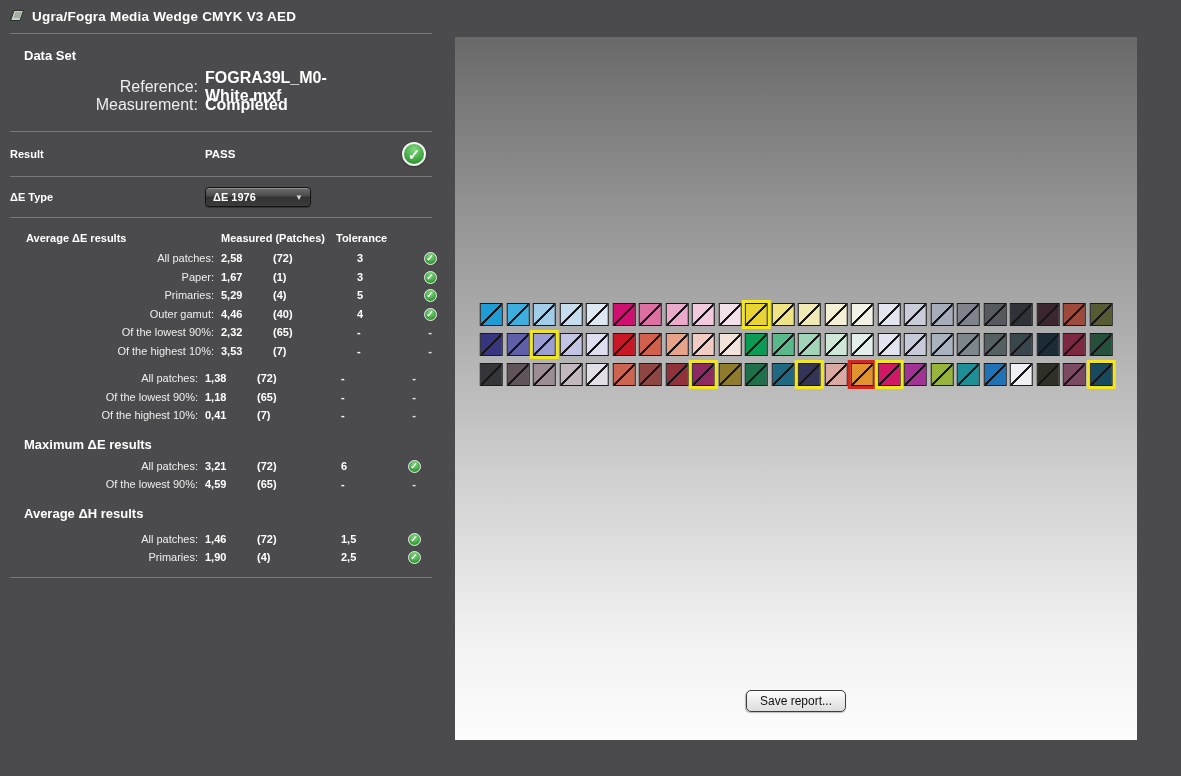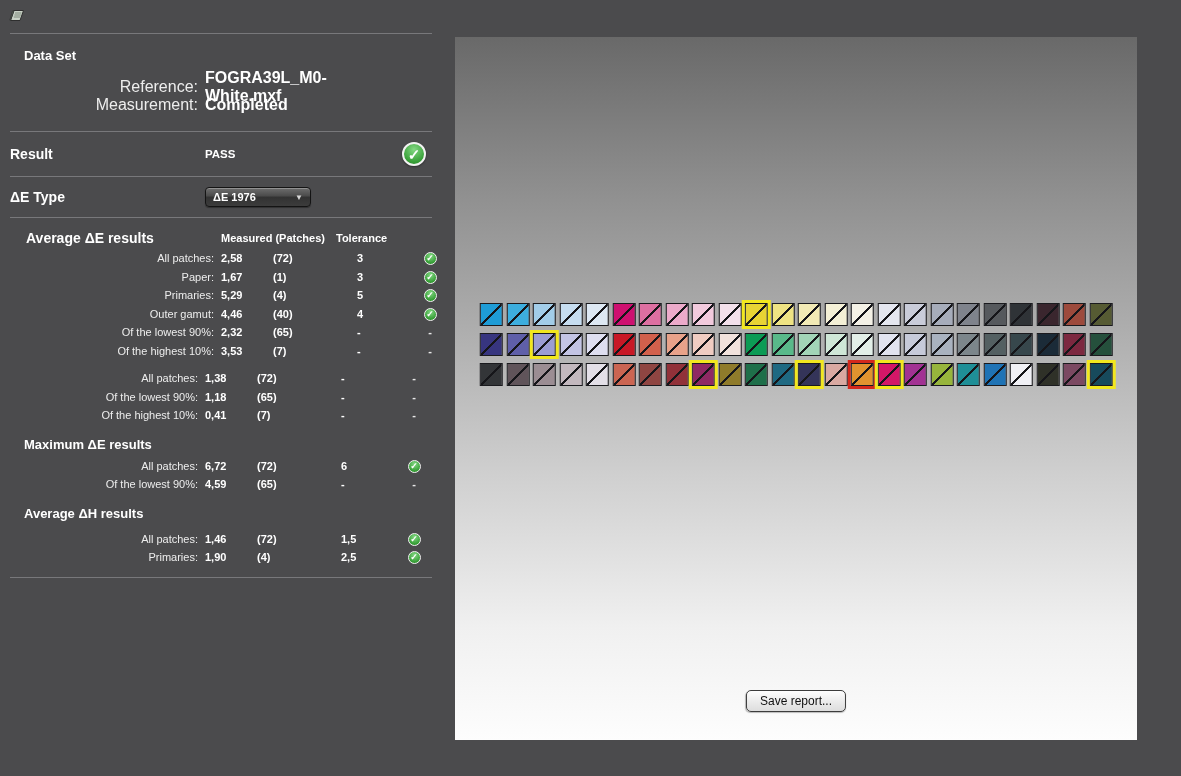--- a/index.html
+++ b/index.html
@@ -20,21 +20,21 @@
 
   .rgrid { display:grid; grid-template-columns:198px 52px 66px 76px 44px; align-items:center; }
   .rrow  { height:18.5px; font-size:11px; }
   .lblrow{ height:24px; }
   .lbl   { text-align:right; padding-right:0; color:#EDEDED; }
   .val   { padding-left:7px; font-weight:bold; }
   .tolv  { padding-left:25px; font-weight:bold; }
   .tolh  { padding-left:4px; font-weight:bold; }
   .stat  { text-align:center; font-weight:bold; color:#E8E8E8; }
   .hdr   { font-weight:bold; font-size:11px; }
-  .heading-cell { text-align:left; padding-left:10px; font-weight:bold; font-size:14px; }
+  .heading-cell { text-align:left; padding-left:10px; font-weight:bold; font-size:11px; }
   .span23 { grid-column:2/4; padding-left:7px; }
 
   .check { display:inline-block; width:13px; height:13px; border-radius:50%;
     background:radial-gradient(circle at 50% 28%, #83D883 0%, #379F37 70%, #2B842B 100%);
     border:1px solid #F2F2F2; color:#FFF; font-size:9px; line-height:11px; text-align:center;
     font-weight:bold; vertical-align:middle; }
   .check.lg { width:24px; height:24px; font-size:15px; line-height:21px; border-width:2px;
     box-shadow:0 1px 2px rgba(0,0,0,.4); }
 
   .dropdown { width:106px; height:20px; border-radius:4px; border:1px solid #141414;
@@ -71,20 +71,21 @@
   <div class="titlebar">
     <span>
       <svg width="16" height="14" viewBox="0 0 16 14">
         <path d="M1.5 12.5 L11 12.5 L14.5 2.5 L5 2.5 Z" fill="#C9D2C6" stroke="#2E2E2E" stroke-width="1"></path>
         <path d="M1.5 12.5 L5 2.5 L3.6 2.8 L0.8 12.2 Z" fill="#5E6E5E" stroke="#2E2E2E" stroke-width=".6"></path>
         <line x1="6" y1="5" x2="12.4" y2="5" stroke="#7E8A7C" stroke-width="1"></line>
         <line x1="5.4" y1="7" x2="11.8" y2="7" stroke="#7E8A7C" stroke-width="1"></line>
         <line x1="4.8" y1="9" x2="11.2" y2="9" stroke="#7E8A7C" stroke-width="1"></line>
       </svg>
     </span>
+    <span class="title">Ugra/Fogra Media Wedge CMYK V3 AED</span>
   </div>
   <div class="sep"></div>
 
   <div style="padding-top:13px; padding-bottom:14px;">
     <div class="sec-heading">Data Set</div>
     <div class="rgrid lblrow" style="margin-top:4px;">
       <span class="lbl">Reference:</span>
       <span class="val span23" style="grid-column:2/5;">FOGRA39L_M0-White.mxf</span>
     </div>
     <div class="rgrid lblrow">
@@ -183,21 +184,21 @@
       <span class="val">(7)</span>
       <span class="tolv">-</span>
       <span class="stat">-</span>
     </div>
   </div>
 
   <div style="padding-top:11px;">
     <div class="sec-heading" style="margin-bottom:3px;">Maximum ΔE results</div>
     <div class="rgrid rrow">
       <span class="lbl">All patches:</span>
-      <span class="val">6,72</span>
+      <span class="val">3,21</span>
       <span class="val">(72)</span>
       <span class="tolv">6</span>
       <span class="stat"><span class="check">✓</span></span>
     </div>
     <div class="rgrid rrow">
       <span class="lbl">Of the lowest 90%:</span>
       <span class="val">4,59</span>
       <span class="val">(65)</span>
       <span class="tolv">-</span>
       <span class="stat">-</span>

